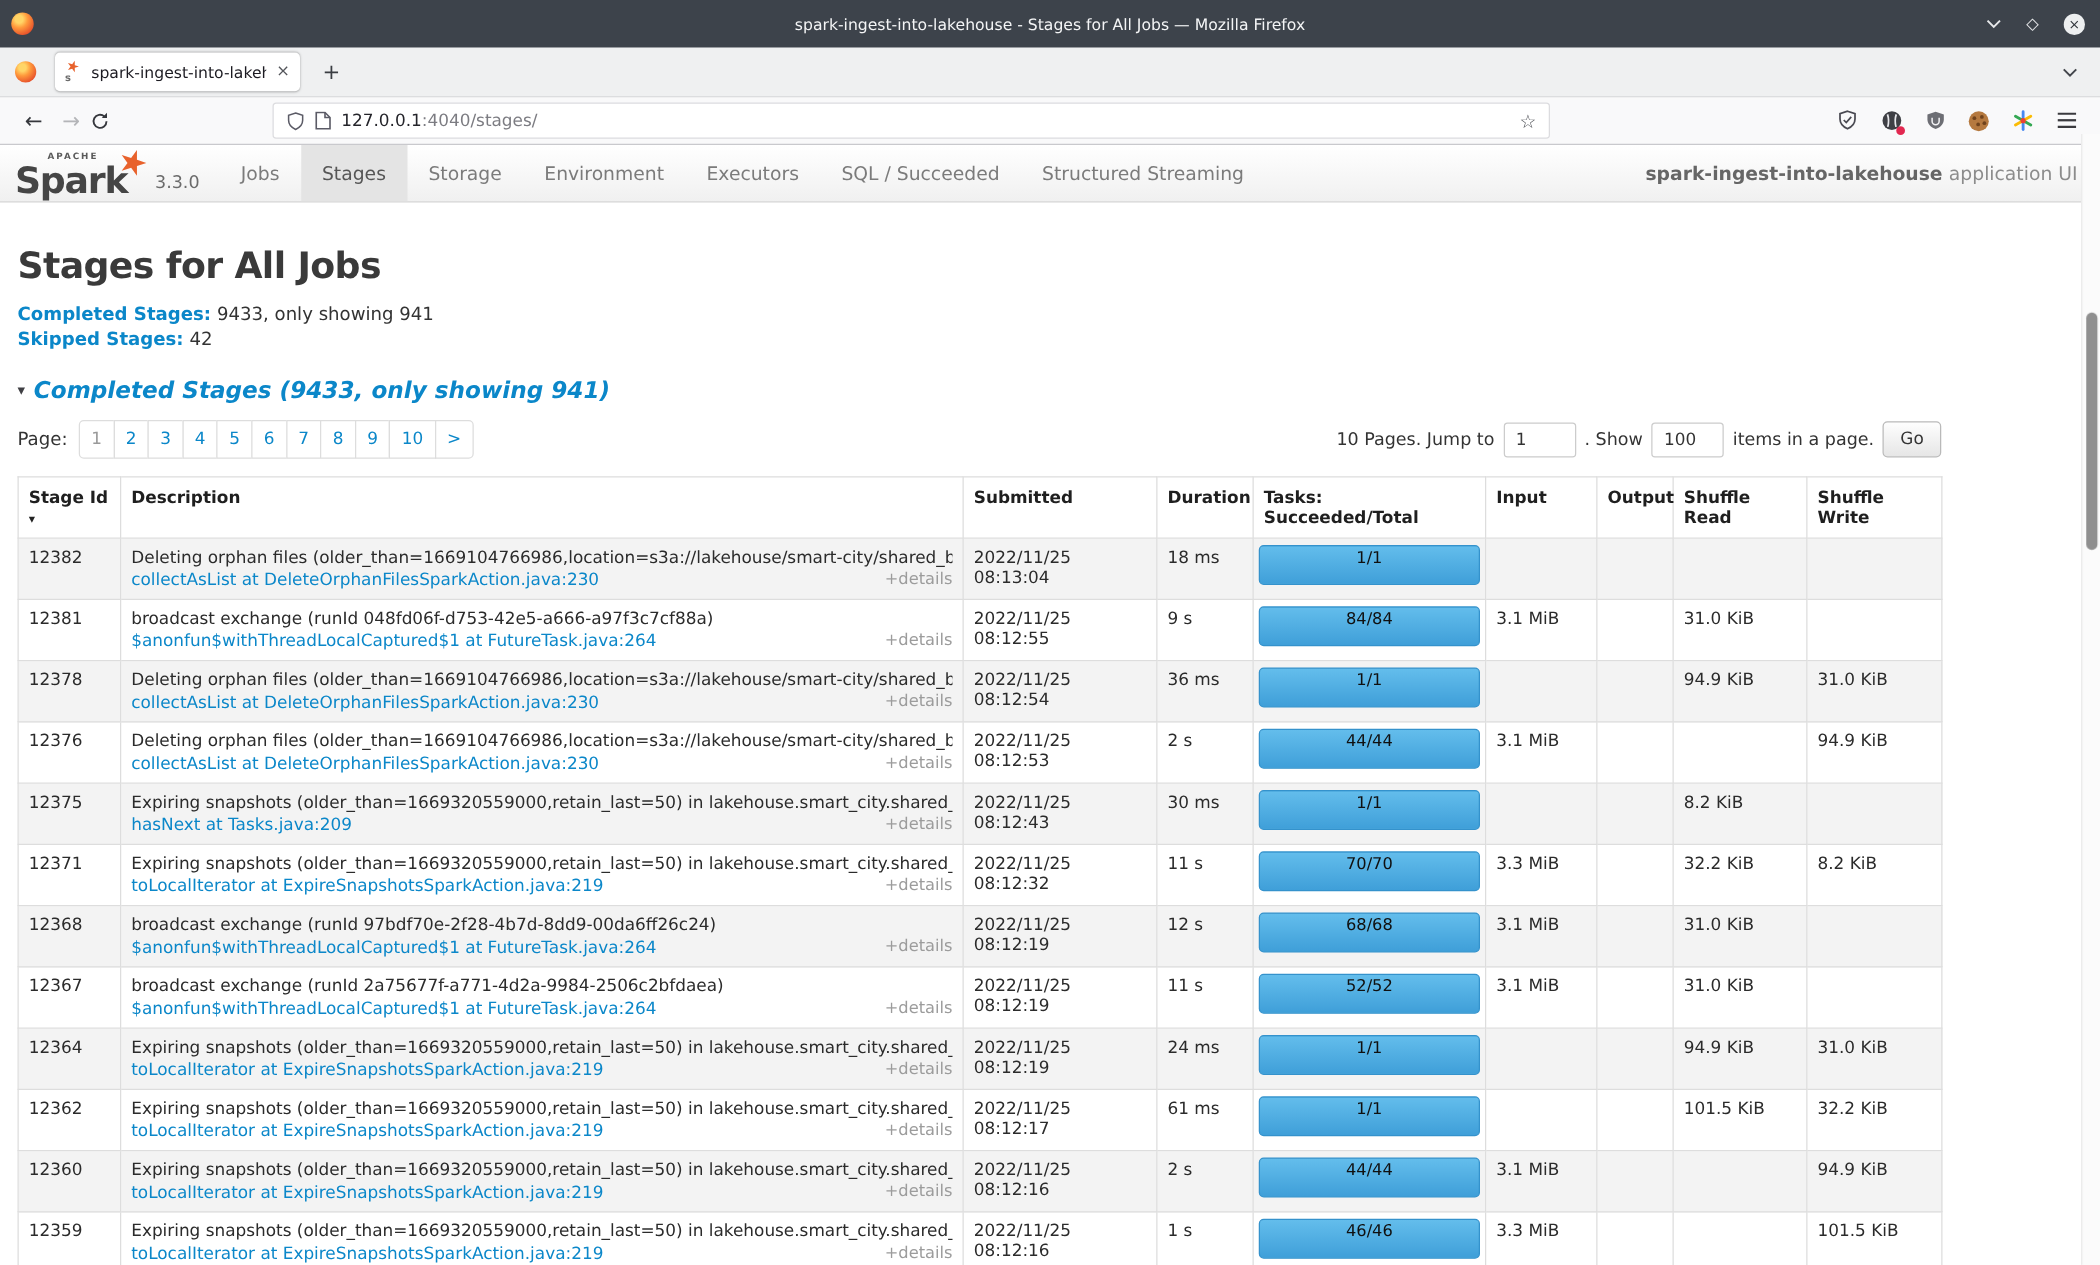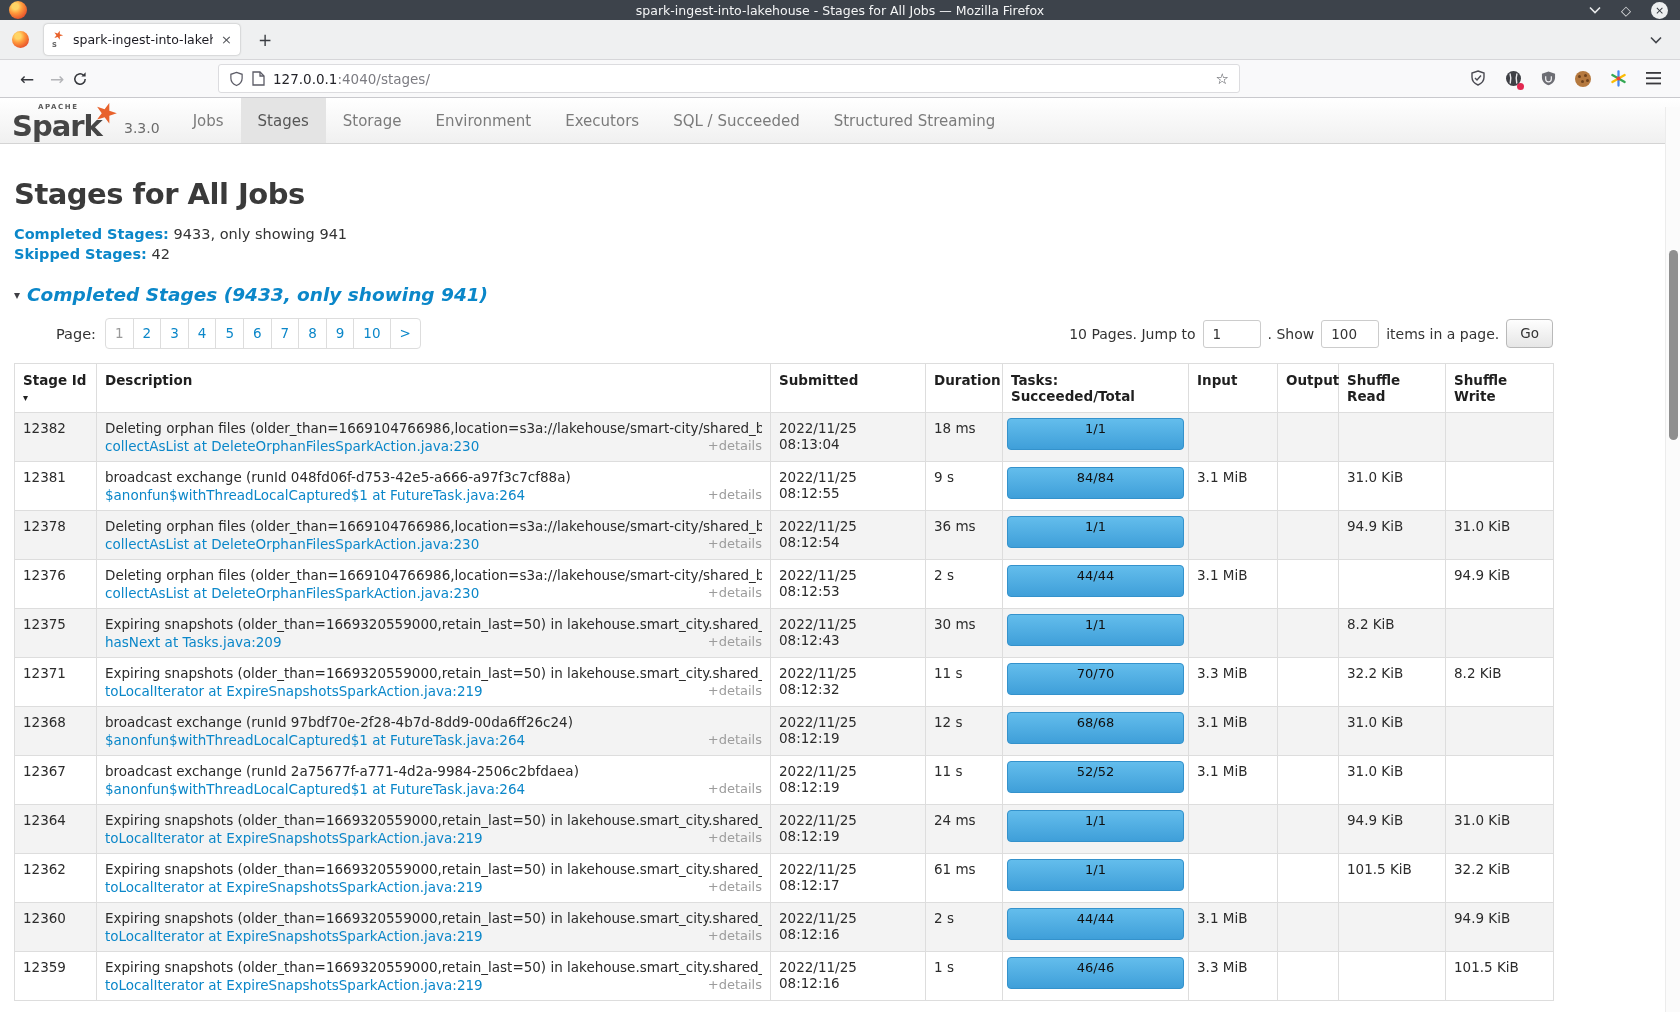--- a/index.html
+++ b/index.html
@@ -1,20 +1,20 @@
 <!DOCTYPE html>
 <html><head>
 <meta charset="utf-8">
 <style>
   * { margin:0; padding:0; box-sizing:border-box; }
   html,body { width:1680px; height:1012px; overflow:hidden; background:#fff;
               font-family:"DejaVu Sans", "Liberation Sans", sans-serif; }
 
   
-  .titlebar { height:20px; background:#3d434b; display:flex; align-items:center; position:relative; }
+  .titlebar { height:38px; background:#3d434b; display:flex; align-items:center; position:relative; }
   .ff-logo { width:18px; height:18px; border-radius:50%; margin-left:9px;
              background:radial-gradient(circle at 35% 30%, #ffd567 0 18%, #ff9a3c 40%, #e8552c 75%, #c83c2a 100%); }
   .win-title { position:absolute; left:0; right:0; text-align:center; color:#f4f5f6; font-size:12.5px; }
   .win-controls { margin-left:auto; display:flex; align-items:center; gap:20px; padding-right:12px; z-index:2; }
   .wc { color:#e7e8ea; font-size:13px; display:flex; align-items:center; }
   .wc-close { width:17px; height:17px; background:#edeff0; color:#31363c; border-radius:50%;
               display:flex; align-items:center; justify-content:center; font-size:11px; line-height:1; }
 
   .tabbar { height:40px; background:#eff0f1; display:flex; align-items:center; border-bottom:1px solid #d6d6d9; }
   .ff-mini { width:17px; height:17px; border-radius:50%; margin-left:12px;
@@ -59,21 +59,21 @@
 
   
   .page { padding:0 14px; }
   h2.page-title { margin-top:33px; font-size:29px; color:#3a3a3a; letter-spacing:-0.5px; }
   .summary { margin-top:13px; font-size:14.5px; color:#333; line-height:20px; }
   .summary b { color:#0b87c9; }
   .section-h { margin-top:20px; font-size:18.5px; font-weight:bold; color:#0b87c9;font-style:italic; }
   .section-h .arrow { color:#3f3f44; font-size:12px; margin-right:7px; vertical-align:2px; }
 
   .pgrow { display:flex; align-items:center; margin:13px 0 14px; }
-  .pg-label { font-size:14.5px; color:#333; margin-right:9px;margin-left:42px; }
+  .pg-label { font-size:14.5px; color:#333; margin-right:9px; }
   .pg-group { display:flex; }
   .pg-btn { min-width:28px; padding:6px 9px 7px; text-align:center; border:1px solid #ddd; margin-left:-1px;
             background:#fff; color:#0b87c9; font-size:13.5px; }
   .pg-btn:first-child { margin-left:0; border-radius:4px 0 0 4px; }
   .pg-btn:last-child { border-radius:0 4px 4px 0; }
   .pg-btn.current { color:#999; }
   .pg-right { margin-left:auto; display:flex; align-items:center; gap:7px; font-size:14px; color:#333; padding-right:113px; }
   .pg-input { width:58px; height:28px; border:1px solid #ccc; border-radius:3px; padding:2px 9px; font-size:13.5px;
               color:#333; font-family:inherit; }
   .go-btn { padding:5px 13px 6px; border:1px solid #b9b9b9; border-radius:4px; background:linear-gradient(#fefefe,#e6e6e6);
@@ -217,20 +217,24 @@
   <span class="logo-ver">3.3.0</span>
   <div class="spark-nav-items">
       <div class="nav-item">Jobs</div>
       <div class="nav-item active">Stages</div>
       <div class="nav-item">Storage</div>
       <div class="nav-item">Environment</div>
       <div class="nav-item">Executors</div>
       <div class="nav-item">SQL / Succeeded</div>
       <div class="nav-item">Structured Streaming</div>
     </div>
+  <div class="app-label">
+    <b>spark-ingest-into-lakehouse</b>
+      <span>application UI</span>
+  </div>
 </div>
 
 <div class="page">
   <h2 class="page-title">Stages for All Jobs</h2>
 
   <div class="summary">
     <div>
       <b>Completed Stages:</b> <span>9433, only showing 941</span>
     </div>
     <div>

